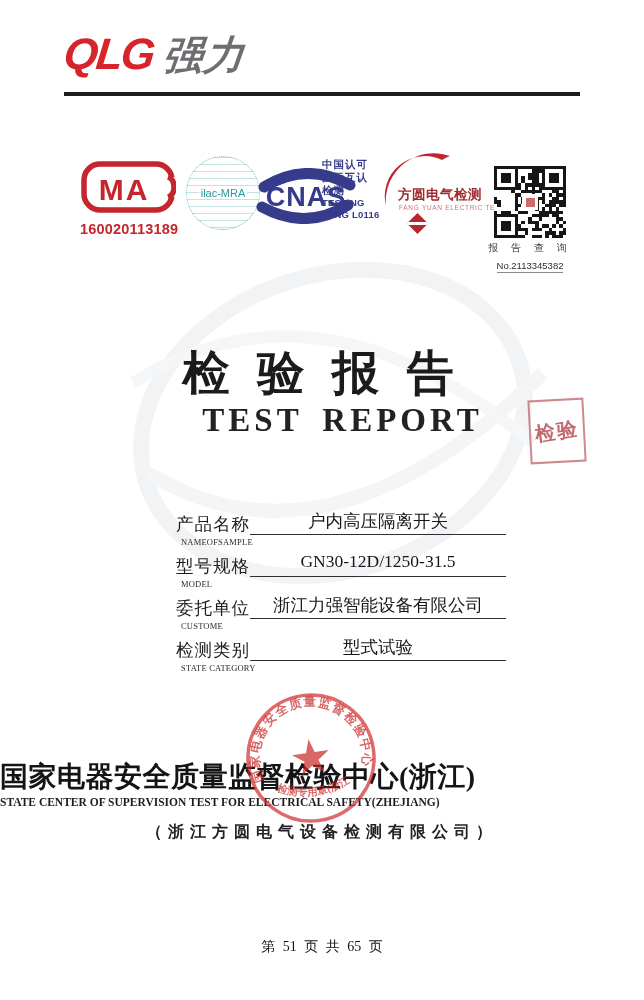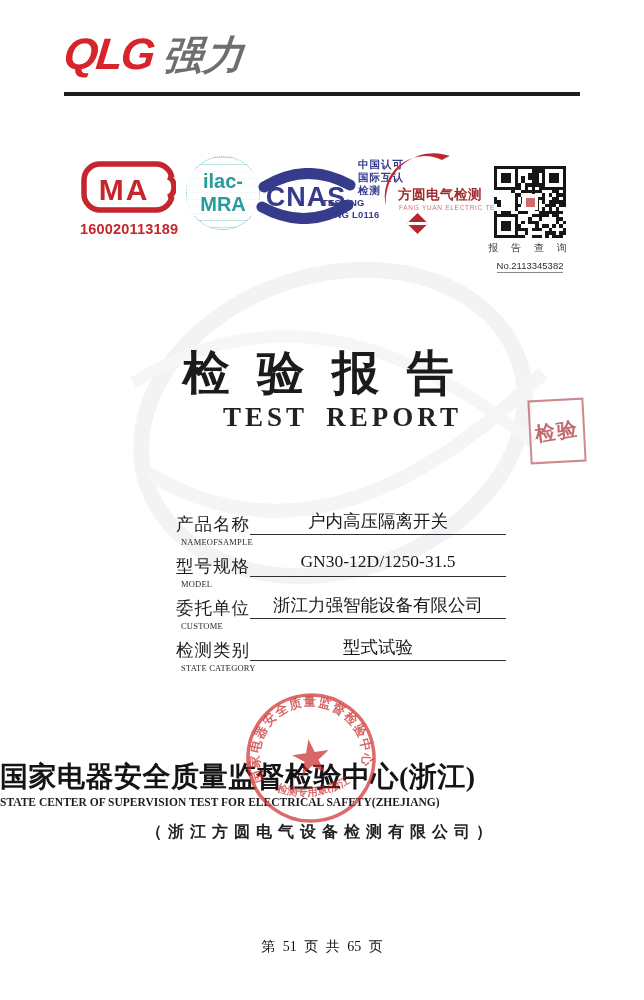--- a/index.html
+++ b/index.html
@@ -14,26 +14,26 @@
   .divider{position:absolute;left:64px;top:92px;width:516px;height:3.5px;background:#1d1d20;}
 
   
   .cma{position:absolute;left:80px;top:160px;width:100px;text-align:left;}
   .cma-number{font-family:"Liberation Sans",sans-serif;font-weight:bold;font-size:14.5px;
               color:#c4262c;margin-top:3px;letter-spacing:0.2px;}
   .ilac{position:absolute;left:186px;top:156px;}
   .ilac-circle{width:72px;height:72px;border-radius:50%;display:flex;align-items:center;justify-content:center;
        border:1.5px dotted rgba(58,160,158,.65);
        background:repeating-linear-gradient(to bottom,rgba(58,160,158,.30) 0 1.5px,transparent 1.5px 7px);}
-  .ilac-circle span{font-family:"Liberation Sans",sans-serif;font-weight:bold;font-size:20px;
+  .ilac-circle span{font-family:"Liberation Sans",sans-serif;font-weight:normal;font-size:11px;
        color:#2a9b9b;background:rgba(255,255,255,.8);padding:0 2px;text-align:center;}
   .cnas-logo{position:absolute;left:254px;top:168px;}
   .cnas-text{position:absolute;left:322px;top:158px;font-family:"Liberation Sans",sans-serif;
              font-weight:bold;color:#363b8c;}
-  .cnas-text .zh{font-size:10.5px;line-height:13px;letter-spacing:1px;margin-left:36px;}
+  .cnas-text .zh{font-size:10.5px;line-height:13px;letter-spacing:1px;}
   .cnas-text .en{font-size:9.5px;line-height:11.5px;letter-spacing:0.2px;}
   .cnas-text .en:first-of-type{margin-top:3px;}
 
   .fy{position:absolute;left:372px;top:150px;width:120px;height:102px;}
   .fy svg{position:absolute;left:0;top:0;}
   .fy-name{position:absolute;left:26px;top:36px;font-family:"Liberation Sans",sans-serif;
            font-weight:bold;font-size:13.5px;color:#a02b2e;letter-spacing:0.5px;white-space:nowrap;}
   .fy-sub{position:absolute;left:27px;top:54px;font-family:"Liberation Sans",sans-serif;
           font-size:6.5px;color:rgba(190,80,80,.8);letter-spacing:0.7px;white-space:nowrap;}
   .fy-diamond{position:absolute;left:38px;top:66px;width:15px;height:15px;background:#b5282d;
@@ -51,21 +51,21 @@
   .qr-caption{font-size:10px;color:#3c3c3c;letter-spacing:5px;margin-top:3px;white-space:nowrap;}
   .qr-number{font-size:9.5px;color:#2e2e2e;border-bottom:1px solid #8a8a8a;display:inline-block;line-height:12px;}
 
   
   .watermark{position:absolute;left:118px;top:258px;z-index:0;opacity:.55;pointer-events:none;}
 
   
   .title-cn{position:absolute;left:0;right:0;top:342px;text-align:center;font-weight:bold;
             font-size:47px;letter-spacing:8px;color:#1b1b1d;z-index:1;}
   .title-en{position:absolute;left:0;right:0;top:402px;text-align:center;font-weight:bold;
-            font-size:27px;letter-spacing:4px;word-spacing:8px;color:#222;z-index:1;margin-left:41px;}
+            font-size:33px;letter-spacing:4px;word-spacing:8px;color:#222;z-index:1;margin-left:41px;}
 
   .seal{position:absolute;left:529px;top:399px;width:52px;height:60px;z-index:2;
         border:2.5px solid rgba(187,90,97,.8);display:flex;align-items:center;justify-content:center;
         transform:rotate(-3deg);opacity:.9;}
   .seal span{font-size:20px;font-weight:bold;color:rgba(182,82,90,.95);letter-spacing:2px;
         transform:rotate(-6deg);}
 
   
   .fields{position:absolute;left:176px;top:512px;width:330px;z-index:1;}
   .field-row{position:relative;height:42px;}

